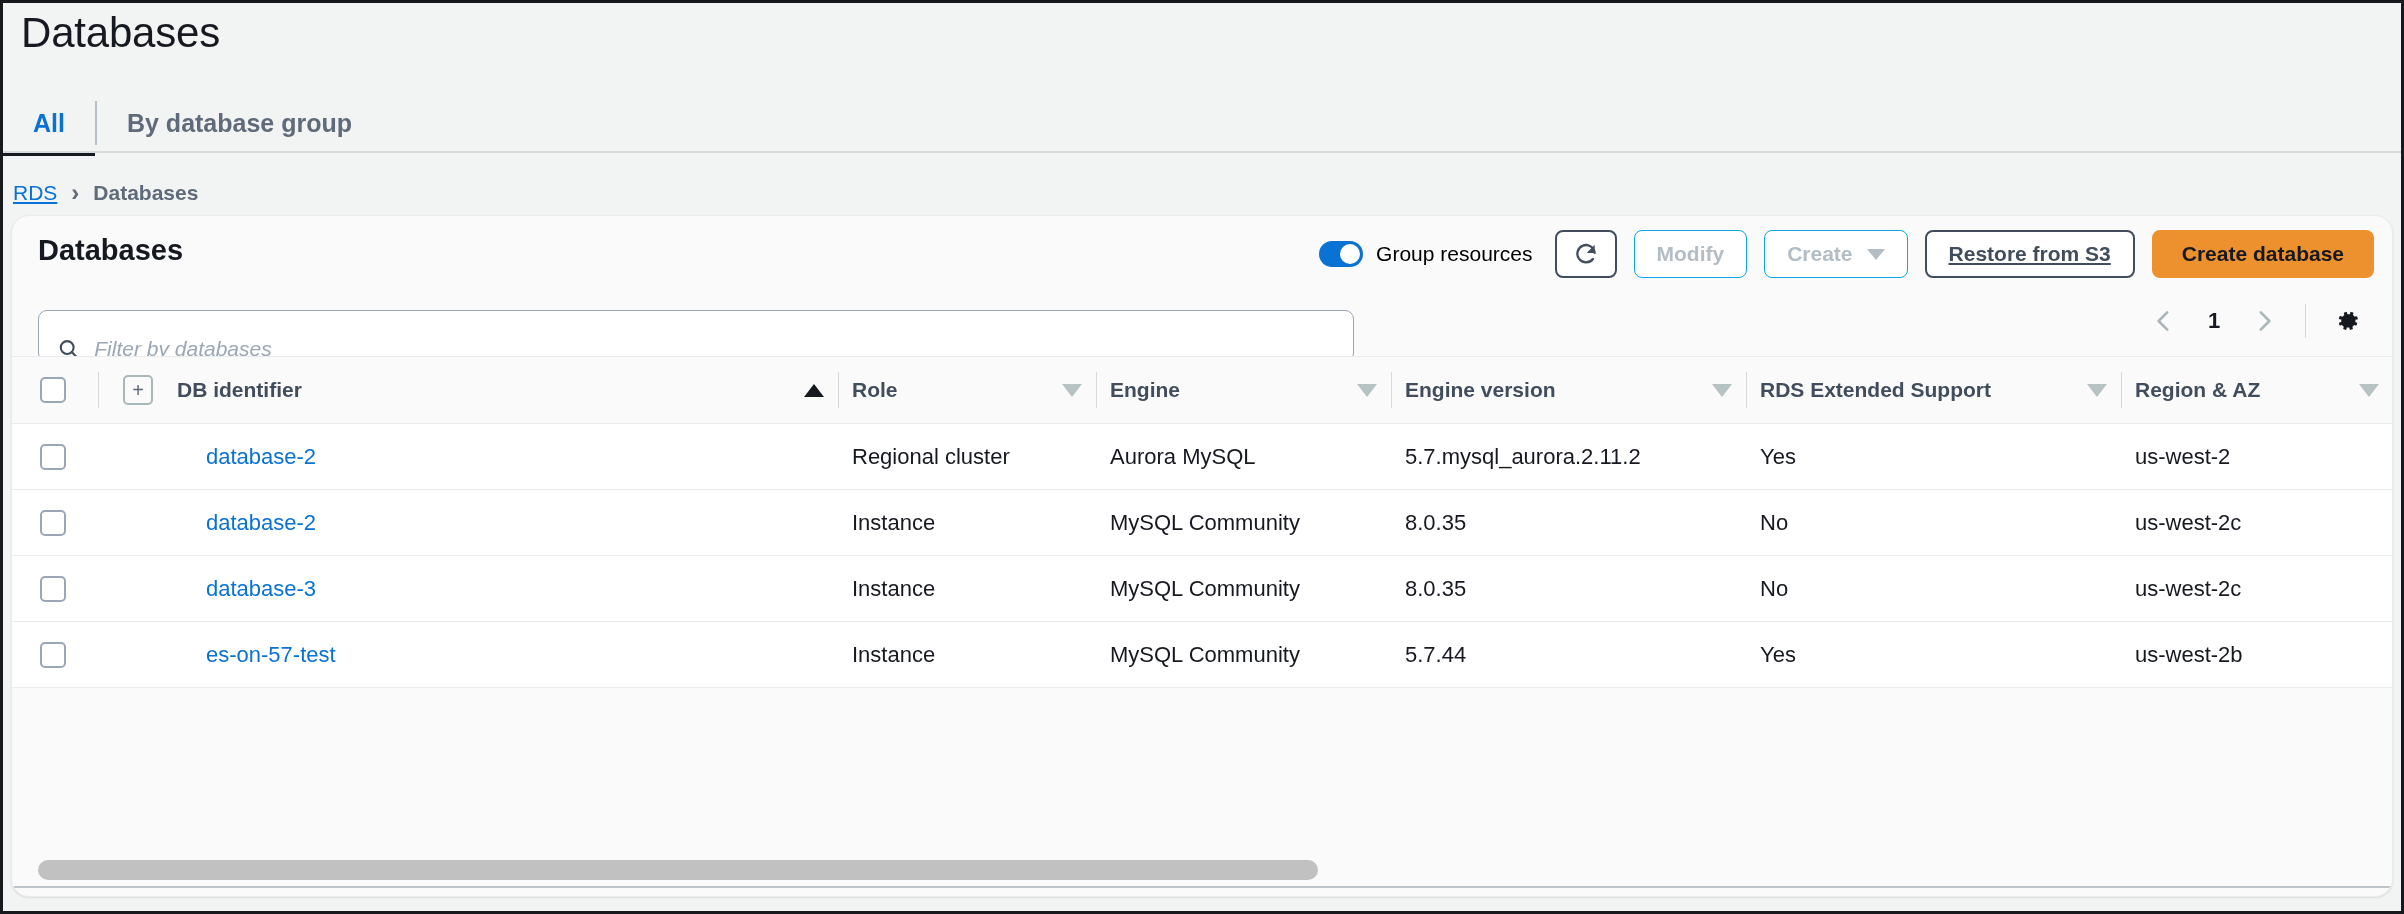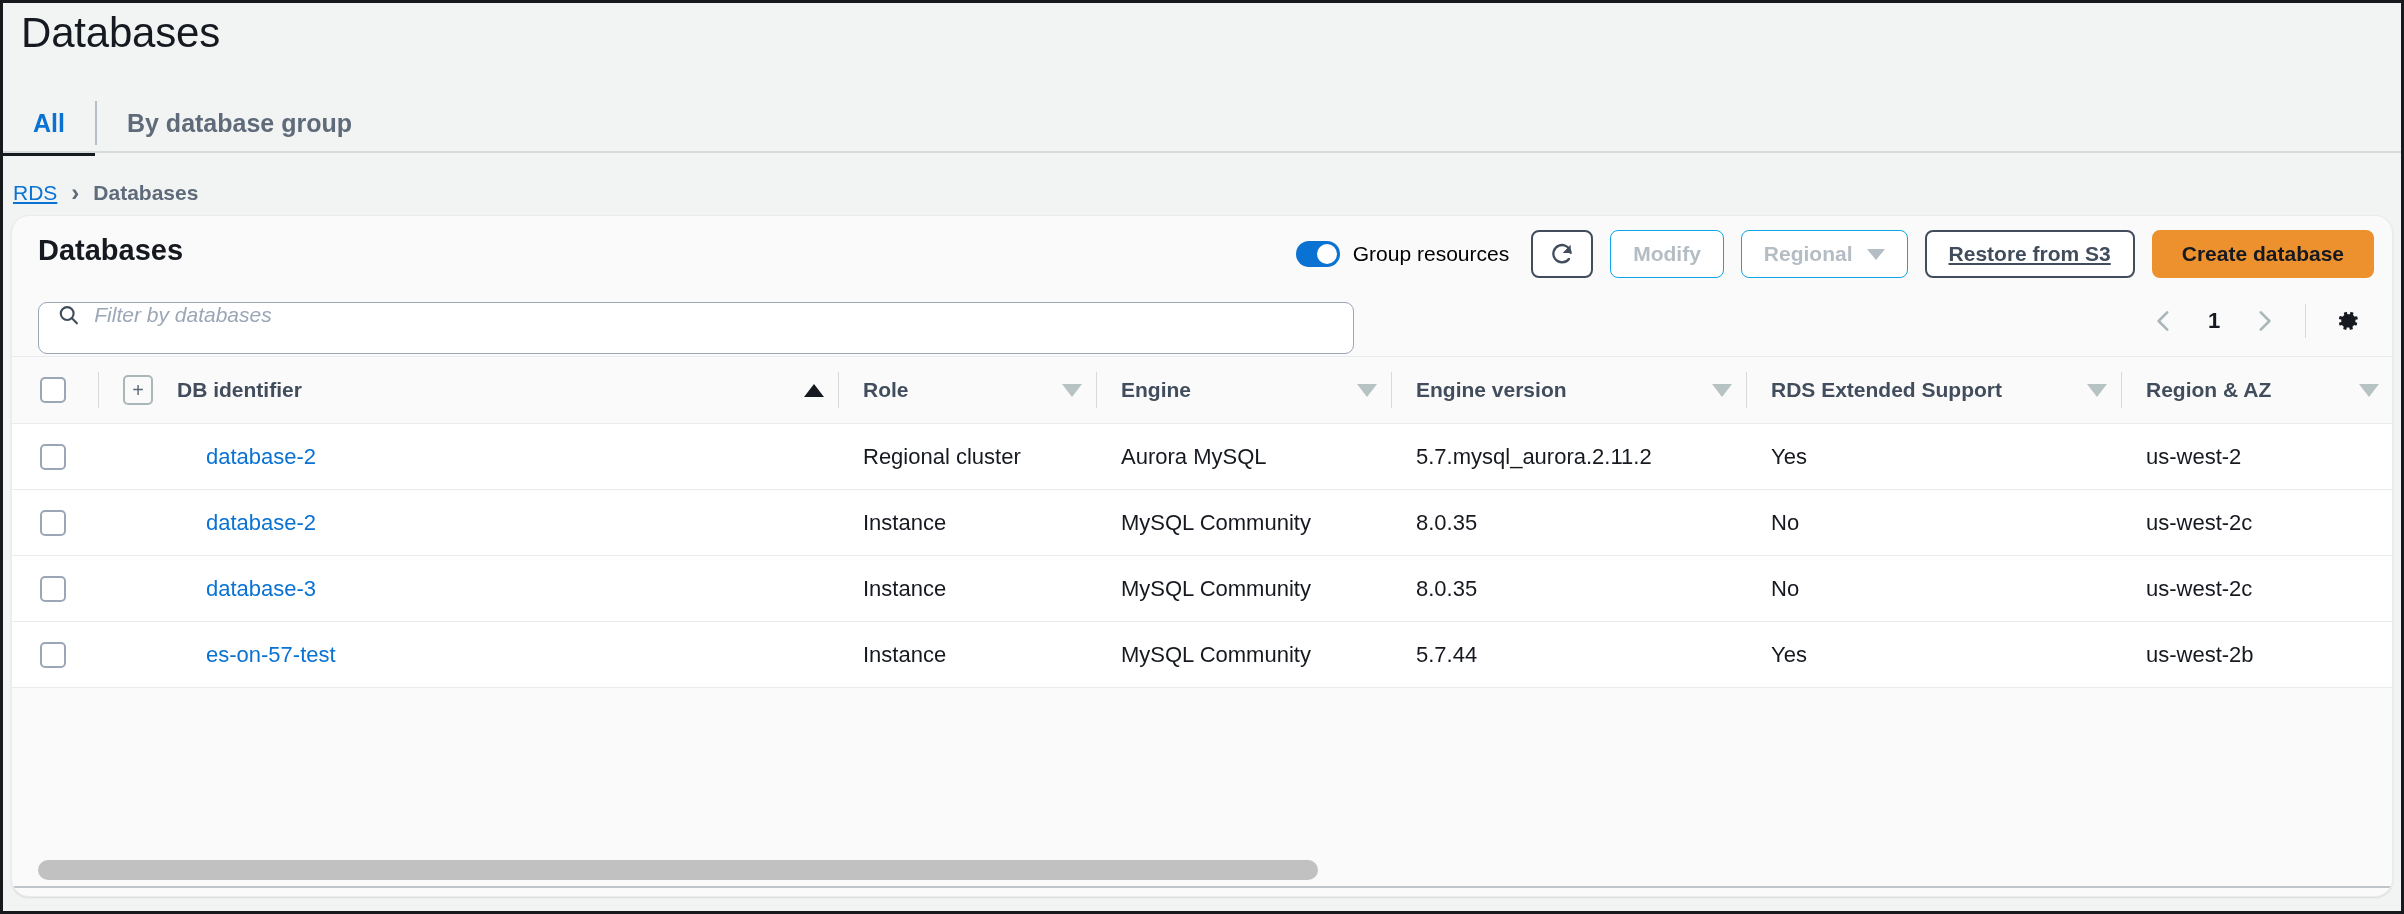--- a/index.html
+++ b/index.html
@@ -202,28 +202,28 @@
   }
 
   
   .filter-row {
     position: relative;
     height: 62px;
   }
   .search-box {
     position: absolute;
     left: 26px;
-    top: 8px;
+    top: 16px;
     width: 1316px;
     height: 52px;
     background: #ffffff;
     border: 1px solid #9ba7b6;
     border-radius: 9px;
     display: flex;
-    align-items: flex-start;
+    align-items: flex-end;
     padding: 0 18px;
     gap: 14px;
   }
   .search-input {
     border: none;
     outline: none;
     background: transparent;
     font-family: "Liberation Sans", sans-serif;
     font-size: 21px;
     font-style: italic;
@@ -356,21 +356,21 @@
   
   .col-cb   { width: 86px; }
   .col-id   { width: 740px; }
   .col-role { width: 258px; }
   .col-eng  { width: 295px; }
   .col-ver  { width: 355px; }
   .col-sup  { width: 375px; }
   .col-reg  { width: 272px; }
 
   .pad-id   { padding-left: 108px; }
-  .pad-left { padding-left: 25px; }
+  .pad-left { padding-left: 14px; }
 
   
   .hscroll {
     position: absolute;
     left: 0;
     bottom: 12px;
     width: 2380px;
     height: 28px;
     background: #fafafa;
     display: flex;
@@ -446,21 +446,21 @@
             <path d="M20 11a8 8 0 1 0-1.6 5.6"></path>
             <polyline points="20,3.5 20,11 12.6,11" fill="#414d5c" stroke="none"></polyline>
           </svg>
         </div>
 
         <div class="btn btn-disabled">
           <span>Modify</span>
         </div>
 
         <div class="btn btn-disabled">
-          <span>Regional</span>
+          <span>Create</span>
           <span class="caret-down"></span>
         </div>
 
         <div class="btn btn-normal">
           <span>Restore from S3</span>
         </div>
 
         <div class="btn btn-primary">
           <span>Create database</span>
         </div>

